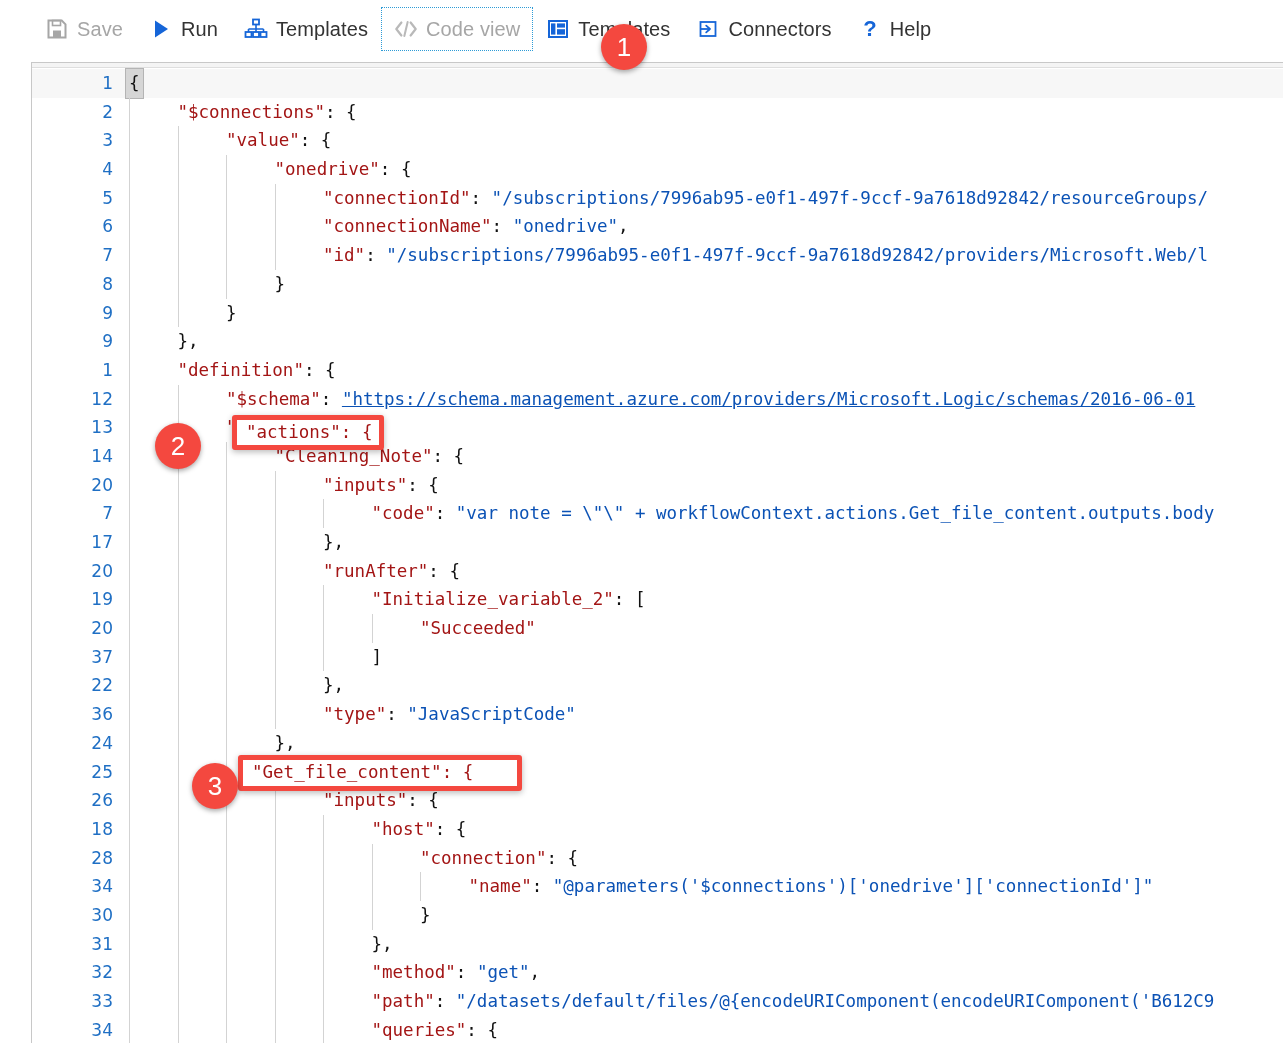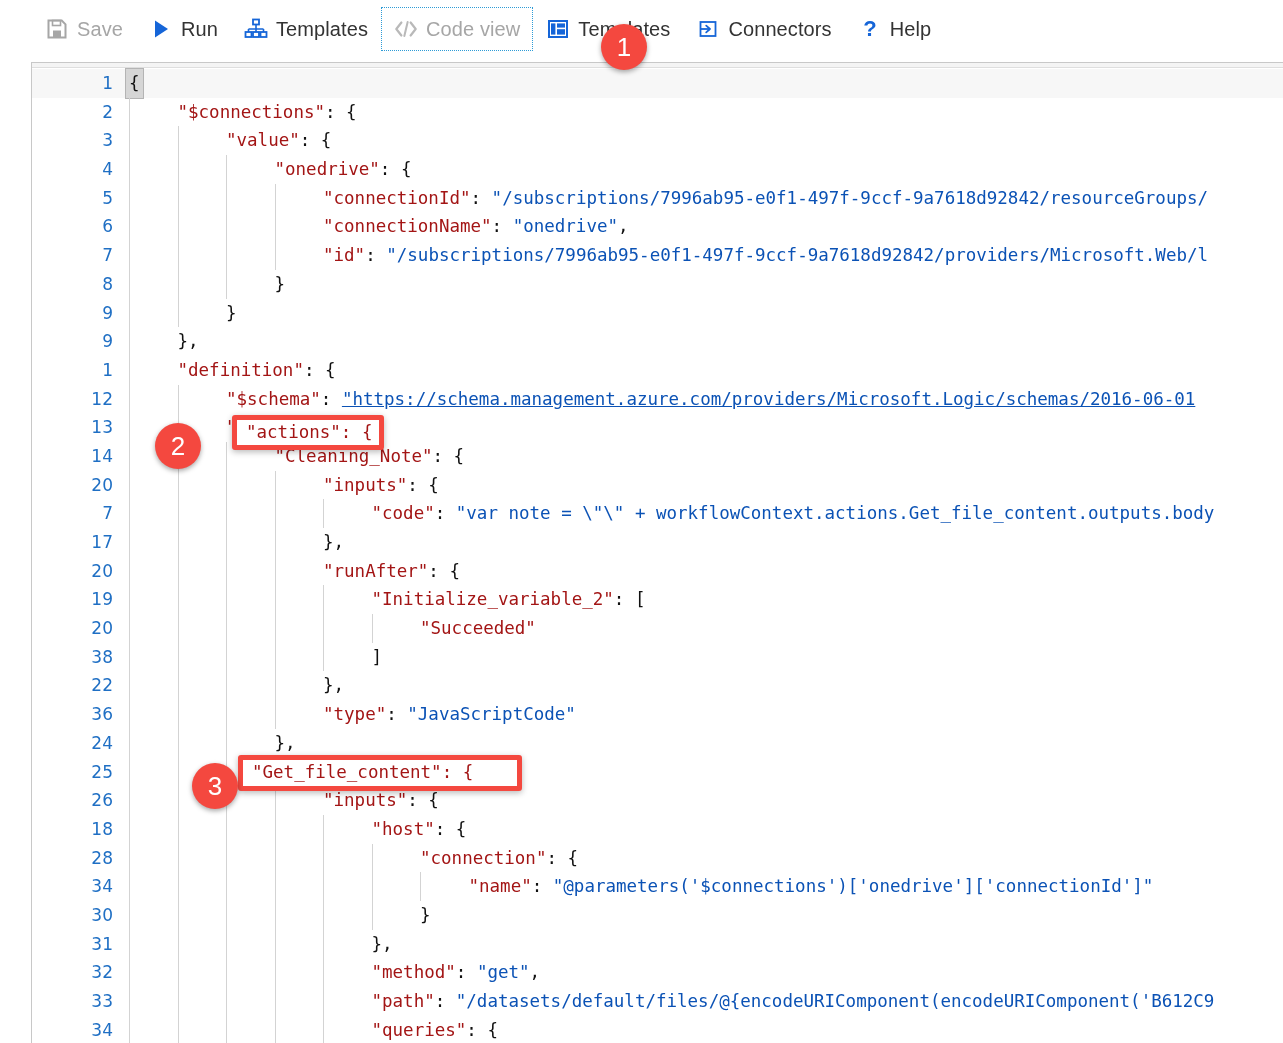--- a/index.html
+++ b/index.html
@@ -332,21 +332,21 @@
         </div>
         <div class="row">
           <div class="gutter">19</div>
           <div class="codecell"><div class="guides"><div class="guide" style="left: 3px;"></div><div class="guide" style="left: 51.5px;"></div><div class="guide" style="left: 100px;"></div><div class="guide" style="left: 148.5px;"></div><div class="guide" style="left: 197px;"></div></div><span style="display: inline-block; padding-left: 242.5px; position: relative;"><span class="k">"Initialize_variable_2"</span><span class="p">: [</span></span></div>
         </div>
         <div class="row">
           <div class="gutter">20</div>
           <div class="codecell"><div class="guides"><div class="guide" style="left: 3px;"></div><div class="guide" style="left: 51.5px;"></div><div class="guide" style="left: 100px;"></div><div class="guide" style="left: 148.5px;"></div><div class="guide" style="left: 197px;"></div><div class="guide" style="left: 245.5px;"></div></div><span style="display: inline-block; padding-left: 291px; position: relative;"><span class="k">"Succeeded"</span></span></div>
         </div>
         <div class="row">
-          <div class="gutter">38</div>
+          <div class="gutter">37</div>
           <div class="codecell"><div class="guides"><div class="guide" style="left: 3px;"></div><div class="guide" style="left: 51.5px;"></div><div class="guide" style="left: 100px;"></div><div class="guide" style="left: 148.5px;"></div><div class="guide" style="left: 197px;"></div></div><span style="display: inline-block; padding-left: 242.5px; position: relative;"><span class="p">]</span></span></div>
         </div>
         <div class="row">
           <div class="gutter">22</div>
           <div class="codecell"><div class="guides"><div class="guide" style="left: 3px;"></div><div class="guide" style="left: 51.5px;"></div><div class="guide" style="left: 100px;"></div><div class="guide" style="left: 148.5px;"></div></div><span style="display: inline-block; padding-left: 194px; position: relative;"><span class="p">},</span></span></div>
         </div>
         <div class="row">
           <div class="gutter">36</div>
           <div class="codecell"><div class="guides"><div class="guide" style="left: 3px;"></div><div class="guide" style="left: 51.5px;"></div><div class="guide" style="left: 100px;"></div><div class="guide" style="left: 148.5px;"></div></div><span style="display: inline-block; padding-left: 194px; position: relative;"><span class="k">"type"</span><span class="p">: </span><span class="s">"JavaScriptCode"</span></span></div>
         </div>

